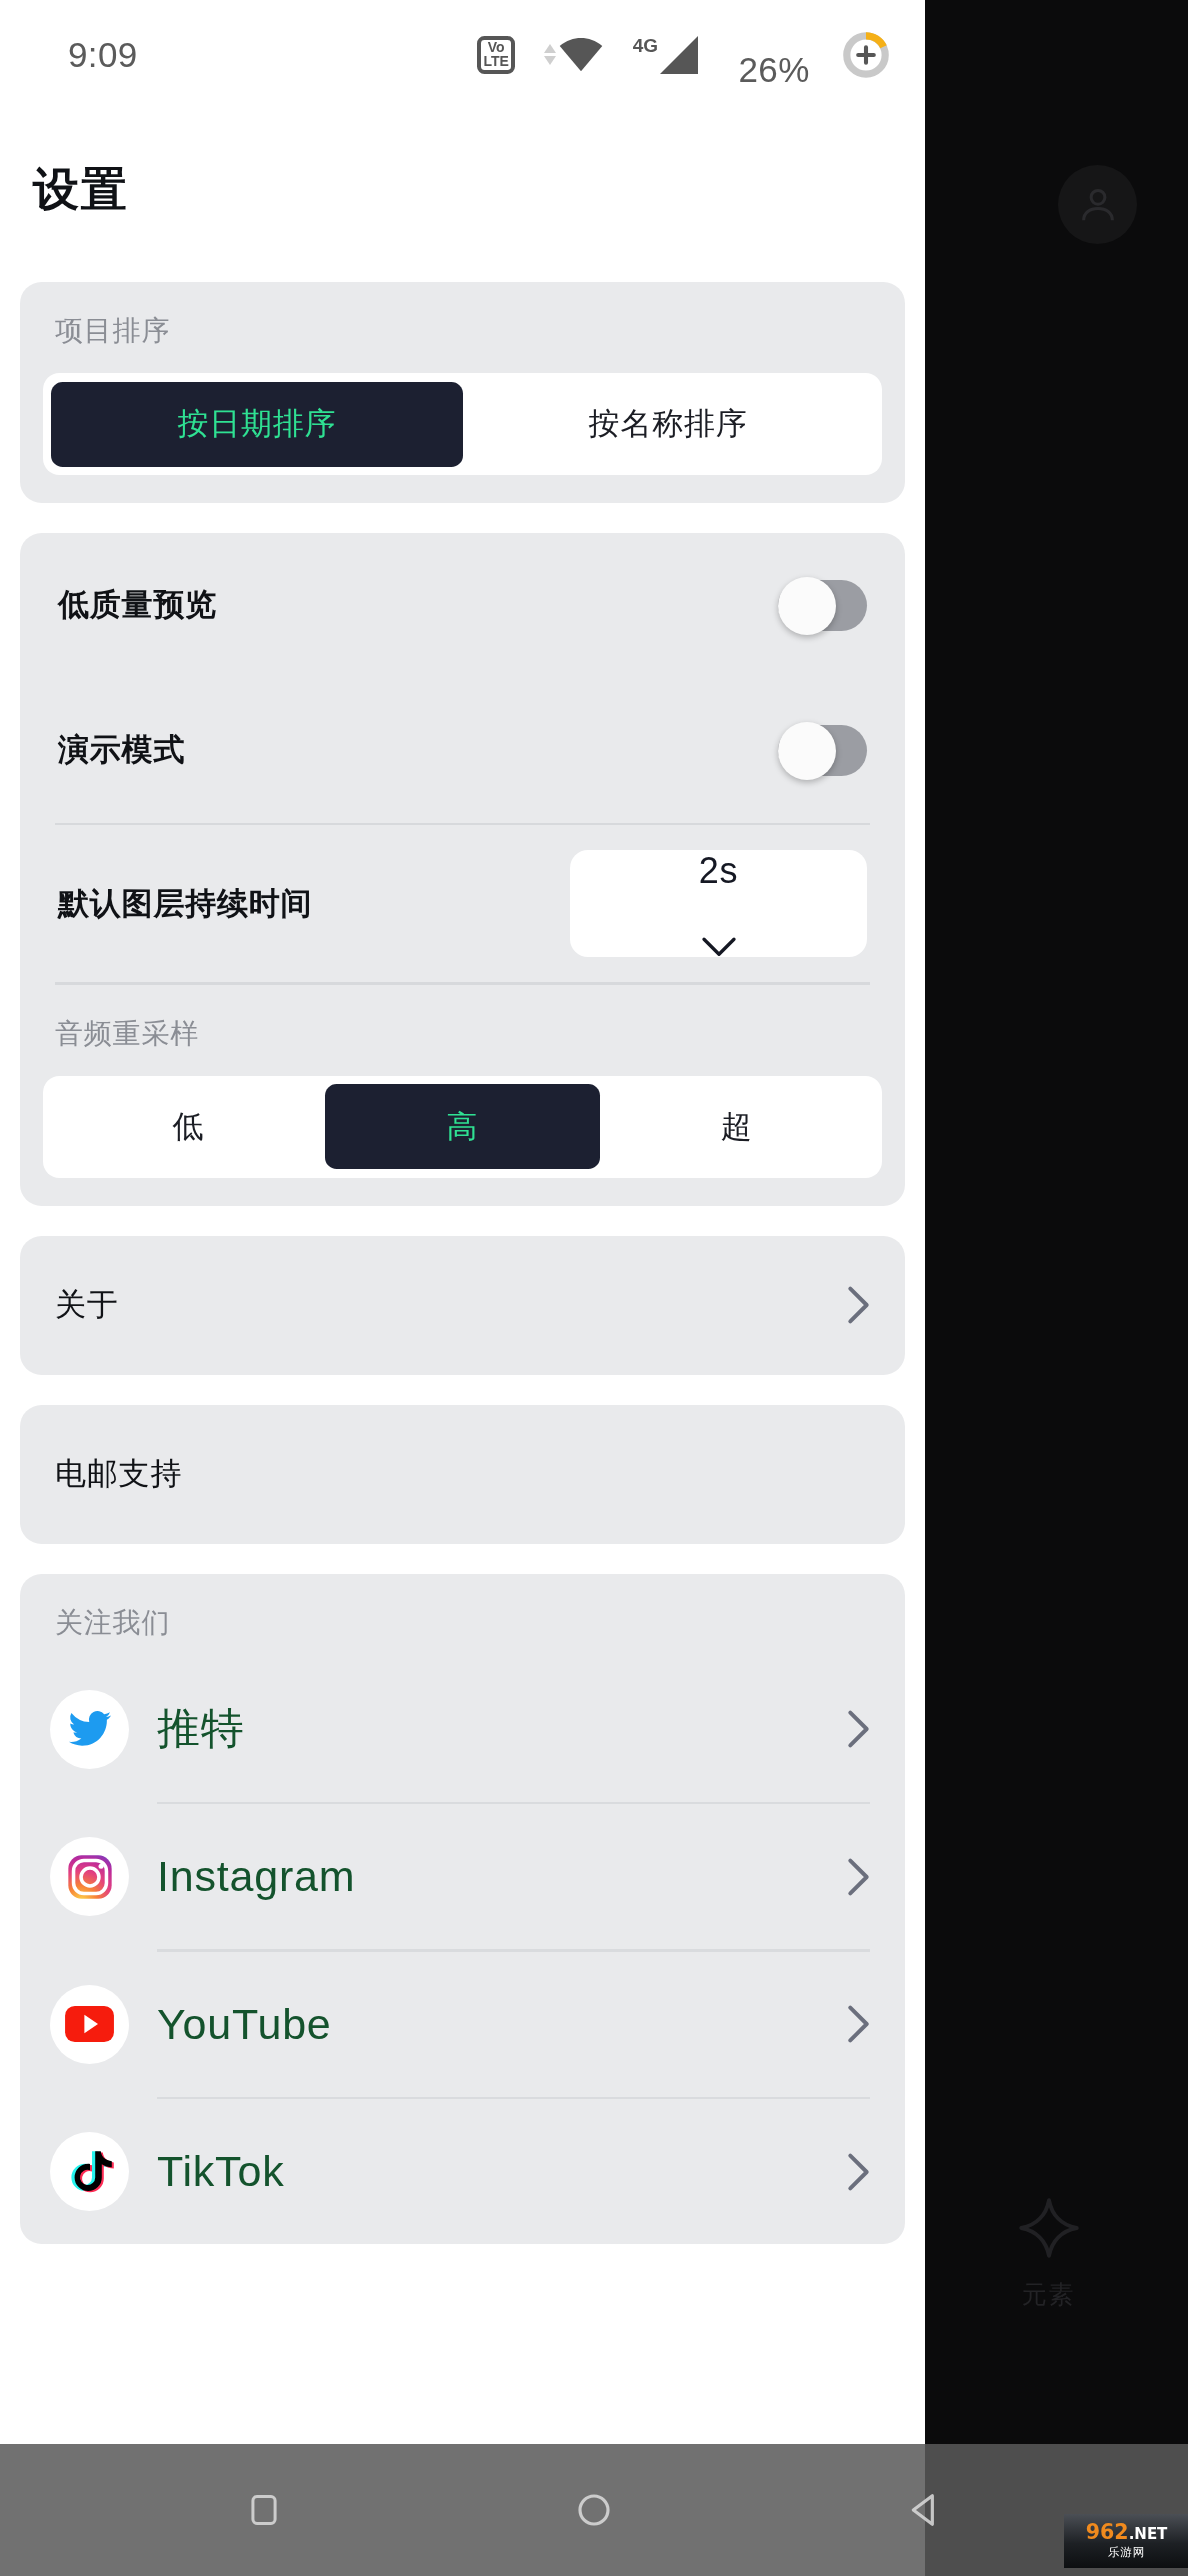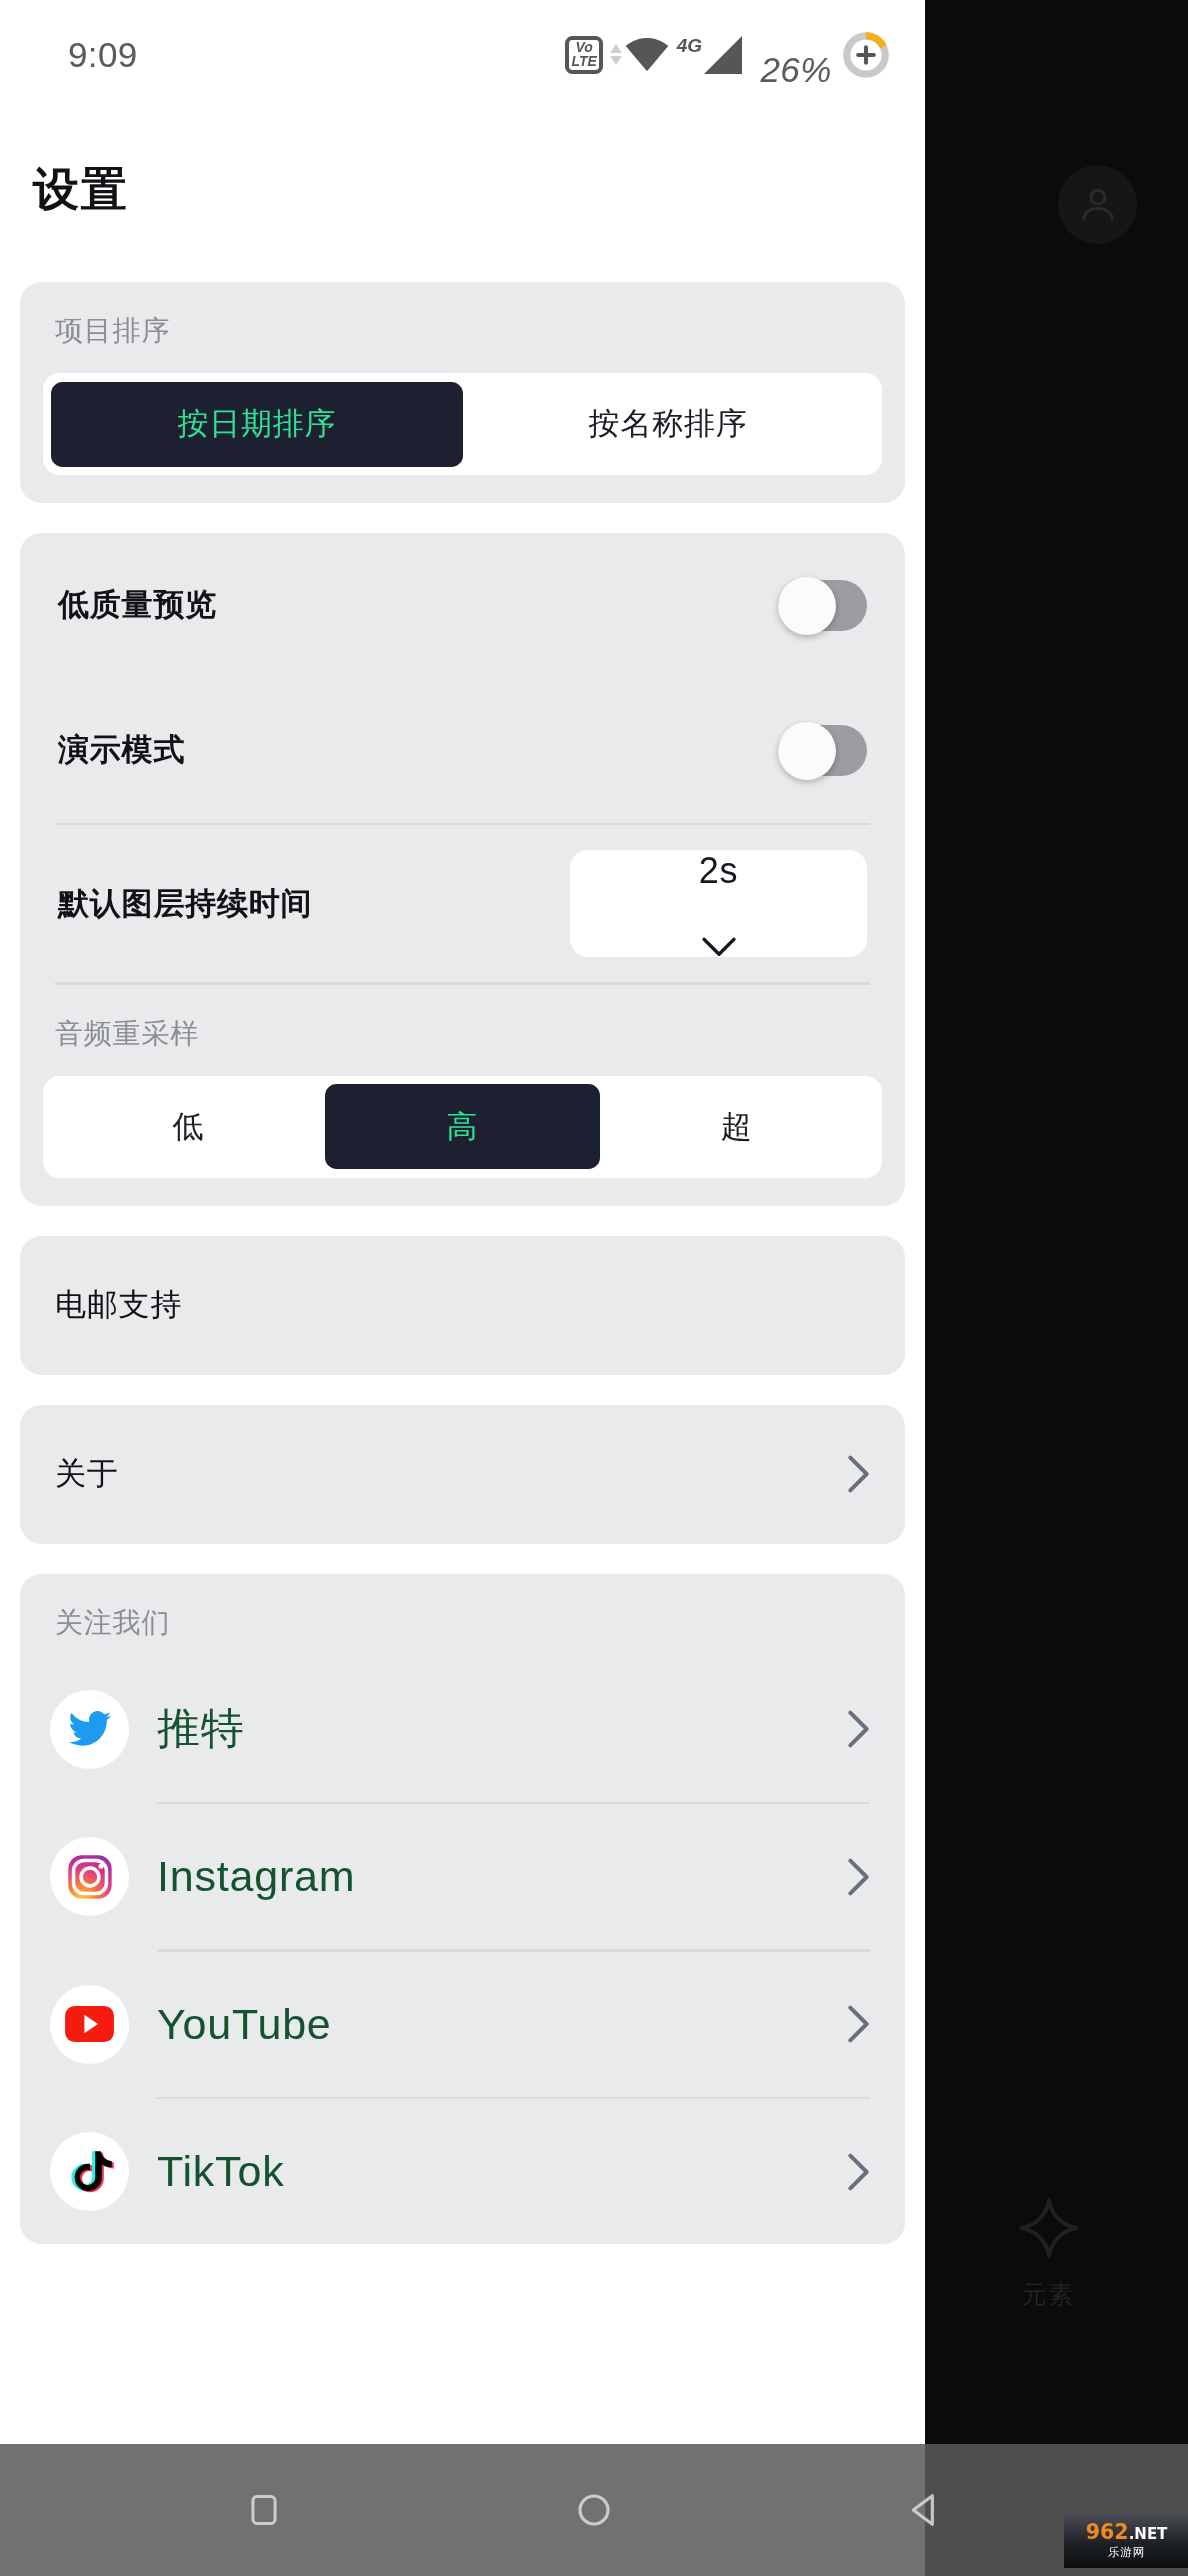--- a/index.html
+++ b/index.html
@@ -62,22 +62,21 @@
   }
   #status-time {
     font-size: 35px;
     color: #5b5b5b;
     font-weight: 400;
     letter-spacing: 0.4px;
   }
   #status-icons {
     display: flex;
     align-items: center;
-    gap: 7px;
-    font-style: italic;
+    gap: 29px;
   }
   .volte {
     width: 38px; height: 38px;
     border: 4.1px solid #565656;
     border-radius: 7.4px;
     display: flex; flex-direction: column;
     align-items: center; justify-content: center;
     line-height: 0.95;
     font-size: 14px; font-weight: 700; color: #565656;
     position: relative;
@@ -409,30 +408,30 @@
         <div class="card-label">音频重采样</div>
         <div class="segmented">
           <div class="seg">低</div>
           <div class="seg active">高</div>
           <div class="seg">超</div>
         </div>
       </div>
 
       <div class="card">
         <div class="nav-row">
-          <div class="t">电邮支持</div>
-        </div>
-      </div>
-
-      <div class="card">
-        <div class="nav-row">
           <div class="t">关于</div>
           <svg class="chev-right" viewBox="0 0 14 24" fill="none" stroke="#6b6f7d" stroke-width="2.4" stroke-linecap="round" stroke-linejoin="round">
             <path d="M2 2 L12 12 L2 22"></path>
           </svg>
+        </div>
+      </div>
+
+      <div class="card">
+        <div class="nav-row">
+          <div class="t">电邮支持</div>
         </div>
       </div>
 
       <div class="card">
         <div class="card-label">关注我们</div>
 
         <div class="social-item">
           <div class="social-logo">
             <svg viewBox="0 0 24 24" width="46" height="46">
               <path fill="#1d9bf0" d="M23 4.9c-.8.4-1.7.6-2.6.8a4.6 4.6 0 0 0 2-2.5c-.9.5-1.9.9-3 1.1a4.5 4.5 0 0 0-7.8 4.1A12.9 12.9 0 0 1 2.3 3.6a4.5 4.5 0 0 0 1.4 6.1c-.7 0-1.4-.2-2-.6v.1c0 2.2 1.5 4 3.6 4.5-.7.2-1.4.2-2 .1a4.5 4.5 0 0 0 4.2 3.1A9 9 0 0 1 1 18.7a12.7 12.7 0 0 0 6.9 2c8.3 0 12.9-6.9 12.9-12.9v-.6c.9-.6 1.6-1.4 2.2-2.3z"></path>

